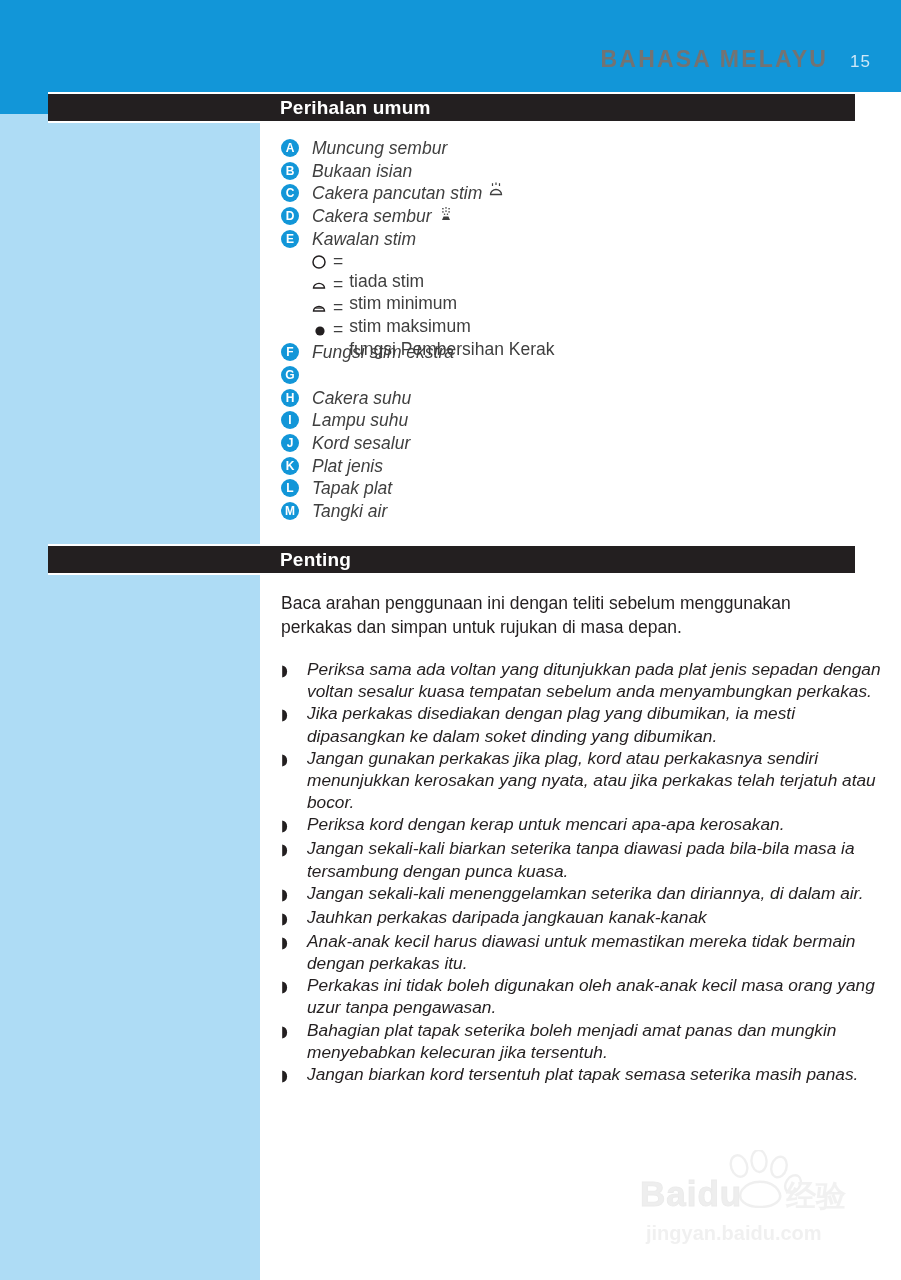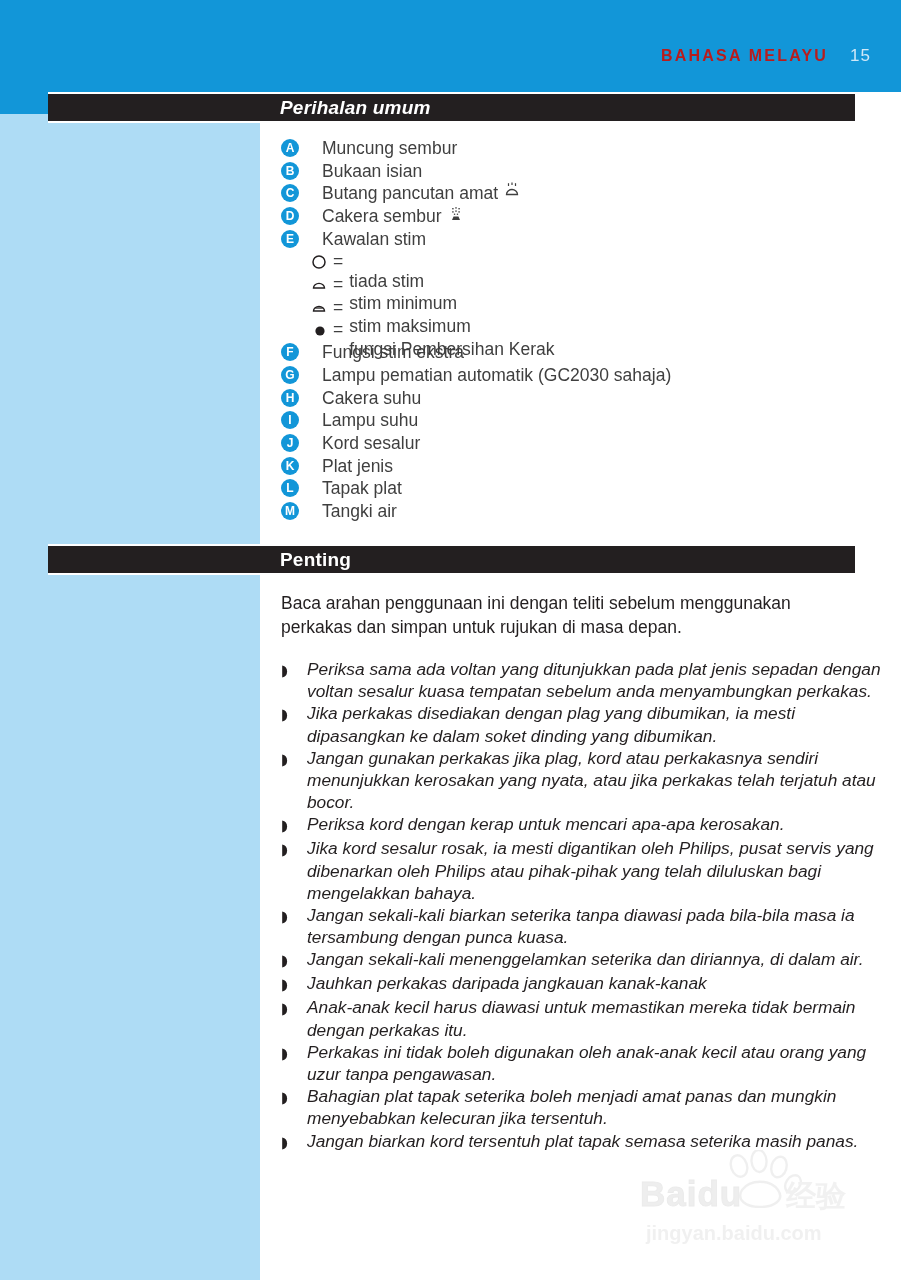--- a/index.html
+++ b/index.html
@@ -44,22 +44,22 @@
   
   .header-title-wrap {
     position: absolute;
     right: 30px;
     top: 46px;
     display: flex;
     align-items: baseline;
     gap: 22px;
   }
   .header-title {
-    color: #b91c1c;
-    font-size: 16px;
+    color: #737373;
+    font-size: 23px;
     font-weight: bold;
     letter-spacing: 2.2px;
   }
   .header-page-num {
     color: #cfe8f8;
     font-size: 17px;
     letter-spacing: 1px;
   }
 
   
@@ -77,21 +77,21 @@
     position: absolute;
     left: 232px;
     top: 50%;
     transform: translateY(-50%);
     color: #ffffff;
     font-size: 19px;
     font-weight: bold;
     letter-spacing: 0.2px;
     white-space: nowrap;
   }
-  #bar-perihalan { top: 92px; font-style: italic; }
+  #bar-perihalan { top: 92px; }
   #bar-penting  { top: 544px; }
 
   
   .content {
     position: absolute;
     left: 281px;
     width: 590px;
   }
 
   
@@ -110,24 +110,25 @@
     margin-top: 2px;
     border-radius: 50%;
     background: #1296d8;
     color: #ffffff;
     font-size: 12px;
     font-weight: bold;
     line-height: 18px;
     text-align: center;
   }
   .parts-label {
-    margin-left: 23px;
+    margin-left: 13px;
     font-size: 17.5px;
     color: #3f3f3f;
     white-space: nowrap;
+    font-style: italic;
   }
   .inline-icon {
     display: inline-block;
     vertical-align: -3px;
     margin-left: 6px;
   }
 
   
   .steam-row {
     display: flex;
@@ -248,21 +249,21 @@
     <span class="parts-label">Muncung sembur</span>
   </div>
 
   <div class="parts-row">
     <span class="letter-badge">B</span>
     <span class="parts-label">Bukaan isian</span>
   </div>
 
   <div class="parts-row">
     <span class="letter-badge">C</span>
-    <span class="parts-label">Butang pancutan amat</span>
+    <span class="parts-label">Cakera pancutan stim</span>
     <span class="inline-icon">
       <svg width="16" height="16" viewBox="0 0 16 16">
         <path d="M2.5 12.5 A5.5 5 0 0 1 13.5 12.5 Z" fill="none" stroke="#3f3f3f" stroke-width="1.3"></path>
         <line x1="4.5" y1="4.0" x2="4.5" y2="1.2" stroke="#3f3f3f" stroke-width="1.2"></line>
         <line x1="8" y1="3.0" x2="8" y2="0.4" stroke="#3f3f3f" stroke-width="1.2"></line>
         <line x1="11.5" y1="4.0" x2="11.5" y2="1.2" stroke="#3f3f3f" stroke-width="1.2"></line>
       </svg>
     </span>
   </div>
 
@@ -331,21 +332,20 @@
     <span class="steam-eq">=</span>
     <span class="steam-text">fungsi Pembersihan Kerak</span>
   </div>
 
   <div class="parts-row">
     <span class="letter-badge">F</span>
     <span class="parts-label">Fungsi stim ekstra</span>
   </div>
   <div class="parts-row">
     <span class="letter-badge">G</span>
-    <span class="parts-label">Lampu pematian automatik (GC2030 sahaja)</span>
   </div>
   <div class="parts-row">
     <span class="letter-badge">H</span>
     <span class="parts-label">Cakera suhu</span>
   </div>
   <div class="parts-row">
     <span class="letter-badge">I</span>
     <span class="parts-label">Lampu suhu</span>
   </div>
   <div class="parts-row">
@@ -403,28 +403,20 @@
 
   <div class="warn-item">
     <span class="warn-bullet">
       <svg width="11" height="13" viewBox="0 0 11 13">
           <path d="M1.2 0.6 L1.2 12.4 A6 6 0 0 0 1.2 0.6 Z" fill="#231f20"></path>
         </svg>
     </span>
     <span class="warn-text">Periksa kord dengan kerap untuk mencari apa-apa kerosakan.</span>
   </div>
 
-  <div class="warn-item">
-    <span class="warn-bullet">
-      <svg width="11" height="13" viewBox="0 0 11 13">
-          <path d="M1.2 0.6 L1.2 12.4 A6 6 0 0 0 1.2 0.6 Z" fill="#231f20"></path>
-        </svg>
-    </span>
-    <span class="warn-text">Jika kord sesalur rosak, ia mesti digantikan oleh Philips, pusat servis yang dibenarkan oleh Philips atau pihak-pihak yang telah diluluskan bagi mengelakkan bahaya.</span>
-  </div>
 
   <div class="warn-item">
     <span class="warn-bullet">
       <svg width="11" height="13" viewBox="0 0 11 13">
           <path d="M1.2 0.6 L1.2 12.4 A6 6 0 0 0 1.2 0.6 Z" fill="#231f20"></path>
         </svg>
     </span>
     <span class="warn-text">Jangan sekali-kali biarkan seterika tanpa diawasi pada bila-bila masa ia tersambung dengan punca kuasa.</span>
   </div>
 
@@ -454,21 +446,21 @@
     </span>
     <span class="warn-text">Anak-anak kecil harus diawasi untuk memastikan mereka tidak bermain dengan perkakas itu.</span>
   </div>
 
   <div class="warn-item">
     <span class="warn-bullet">
       <svg width="11" height="13" viewBox="0 0 11 13">
           <path d="M1.2 0.6 L1.2 12.4 A6 6 0 0 0 1.2 0.6 Z" fill="#231f20"></path>
         </svg>
     </span>
-    <span class="warn-text">Perkakas ini tidak boleh digunakan oleh anak-anak kecil atau orang yang uzur tanpa pengawasan.</span>
+    <span class="warn-text">Perkakas ini tidak boleh digunakan oleh anak-anak kecil masa orang yang uzur tanpa pengawasan.</span>
   </div>
 
   <div class="warn-item">
     <span class="warn-bullet">
       <svg width="11" height="13" viewBox="0 0 11 13">
           <path d="M1.2 0.6 L1.2 12.4 A6 6 0 0 0 1.2 0.6 Z" fill="#231f20"></path>
         </svg>
     </span>
     <span class="warn-text">Bahagian plat tapak seterika boleh menjadi amat panas dan mungkin menyebabkan kelecuran jika tersentuh.</span>
   </div>

